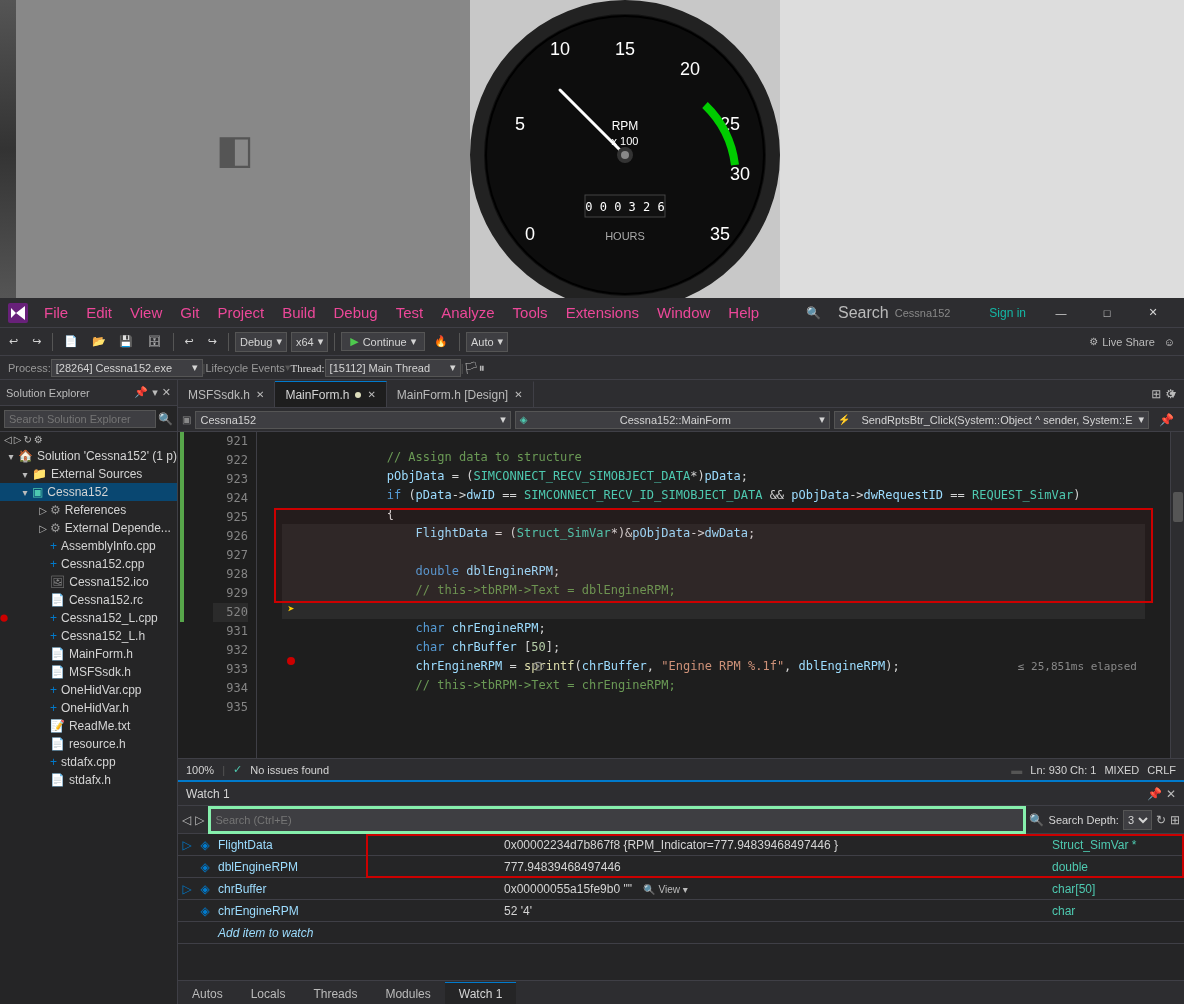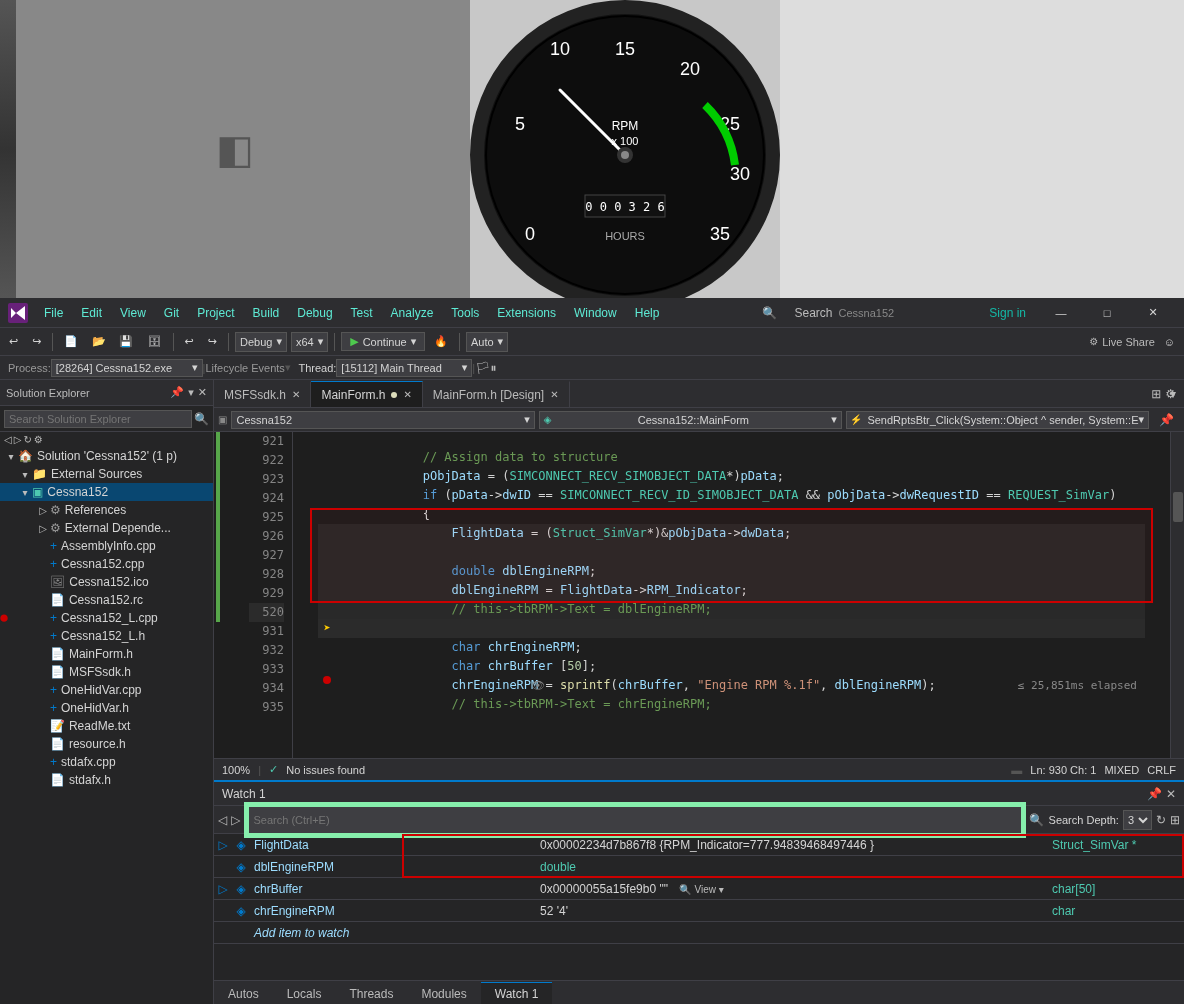--- a/index.html
+++ b/index.html
@@ -40,23 +40,23 @@
       margin-right: 8px;
       display: flex; align-items: center; justify-content: center;
       color: white; font-size: 11px; font-weight: bold;
     }
     .menu-bar {
       display: flex;
       gap: 2px;
     }
     .menu-item {
       padding: 2px 8px;
-      color: #5eead4;
-      cursor: pointer;
-      font-size: 12px;
+      color: #ec4899;
+      cursor: pointer;
+      font-size: 15px;
     }
     .window-controls {
       display: flex;
       gap: 0;
     }
     .win-btn {
       width: 46px; height: 30px;
       display: flex; align-items: center; justify-content: center;
       cursor: pointer;
       font-size: 11px;
@@ -128,21 +128,21 @@
 
     
     .main-layout {
       display: flex;
       flex: 1;
       height: calc(706px - 82px);
     }
 
     
     .sidebar {
-      width: 214px;
+      width: 178px;
       background: #252526;
       border-right: 1px solid #3f3f46;
       display: flex;
       flex-direction: column;
       overflow: hidden;
     }
     .sidebar-header {
       height: 26px;
       background: #2d2d30;
       display: flex;
@@ -335,25 +335,25 @@
       background: #2d2d30;
       display: flex;
       align-items: center;
       padding: 0 4px;
       gap: 4px;
       border-bottom: 1px solid #3f3f46;
     }
     .watch-search {
       flex: 1;
       background: #3e3e42;
-      border: 5px solid #86efac;
+      border: 3px solid #86efac;
       color: #d4d4d4;
       font-size: 11px;
       padding: 1px 4px;
-      height: 36px;
+      height: 28px;
     }
     .watch-depth {
       display: flex;
       align-items: center;
       gap: 4px;
       font-size: 11px;
       color: #d4d4d4;
     }
     .watch-depth select {
       background: #3e3e42;
@@ -483,21 +483,21 @@
       <span class="menu-item">Debug</span>
       <span class="menu-item">Test</span>
       <span class="menu-item">Analyze</span>
       <span class="menu-item">Tools</span>
       <span class="menu-item">Extensions</span>
       <span class="menu-item">Window</span>
       <span class="menu-item">Help</span>
     </div>
     <div style="flex:1; display:flex; align-items:center; justify-content:center; gap:6px;">
       <span style="color:#bbb; font-size:12px;">🔍</span>
-      <span style="color:#bbb; font-size:12px;margin-left:11px;">Search</span>
+      <span style="color:#bbb; font-size:16px;margin-left:11px;">Search</span>
       <span style="color:#888; font-size:11px;">Cessna152</span>
     </div>
     <span style="font-size:12px; color:#14b8a6; margin-right:12px;">Sign in</span>
     <div class="window-controls">
       <div class="win-btn">—</div>
       <div class="win-btn">□</div>
       <div class="win-btn close">✕</div>
     </div>
   </div>
 
@@ -543,21 +543,21 @@
 
   <div class="process-bar">
     <span class="process-label">Process:</span>
     <div class="process-dropdown">
       <span>[28264] Cessna152.exe</span>
       <span>▾</span>
     </div>
     <span style="color:#555;">|</span>
     <span class="process-label">Lifecycle Events</span>
     <span style="color:#555;">▾</span>
-    <span style="margin-left:8px;">Thread:</span>
+    <span style="margin-left:0;font-family:Liberation Serif, serif;">Thread:</span>
     <div class="process-dropdown">
       <span>[15112] Main Thread</span>
       <span>▾</span>
     </div>
     <span style="color:#555;">|</span>
     <span style="color:#bbb; font-size:12px;">🏳</span>
     <span style="color:#bbb; font-size:12px;">⏸</span>
   </div>
 
   <div class="main-layout">
@@ -797,24 +797,20 @@
           <div class="code-line highlighted">
             <div class="indicator"></div>
             <span class="code-text"> </span>
           </div>
           <div class="code-line highlighted">
             <div class="indicator"></div>
             <span class="code-text">                <span class="kw">double</span> <span class="var-name">dblEngineRPM</span>;</span>
           </div>
           <div class="code-line highlighted">
             <div class="indicator"></div>
-            <span class="code-text">                <span class="var-name">dblEngineRPM</span> = <span class="var-name">FlightData</span>-&gt;<span class="var-name">RPM_Indicator</span>;</span>
-          </div>
-          <div class="code-line highlighted">
-            <div class="indicator"></div>
             <span class="code-text"><span class="cm">                // this-&gt;tbRPM-&gt;Text = dblEngineRPM;</span></span>
           </div>
           <div class="code-line current-line" style="background:rgba(255,255,255,0.06);">
             <div class="indicator">
               <span class="arrow-indicator" style="color:#ffcc00;font-size:12px;">➤</span>
             </div>
             <span class="code-text"> </span>
           </div>
           <div class="code-line">
             <div class="indicator"></div>
@@ -895,20 +891,21 @@
             <div class="row-icon">▷</div>
             <div class="row-icon" style="color:#007acc;">◈</div>
             <div class="row-name">FlightData</div>
             <div class="row-value">0x00002234d7b867f8 {RPM_Indicator=777.94839468497446 }</div>
             <div class="row-type">Struct_SimVar *</div>
           </div>
           <div class="watch-row">
             <div class="row-icon"></div>
             <div class="row-icon" style="color:#007acc;">◈</div>
             <div class="row-name">dblEngineRPM</div>
+            <div class="row-value">777.94839468497446</div>
             <div class="row-type">double</div>
           </div>
           <div class="watch-row">
             <div class="row-icon">▷</div>
             <div class="row-icon" style="color:#007acc;">◈</div>
             <div class="row-name">chrBuffer</div>
             <div class="row-value">
               <span>0x00000055a15fe9b0 ""</span>
               <span style="margin-left:8px;font-size:10px;color:#bbb;">🔍 View ▾</span>
             </div>

